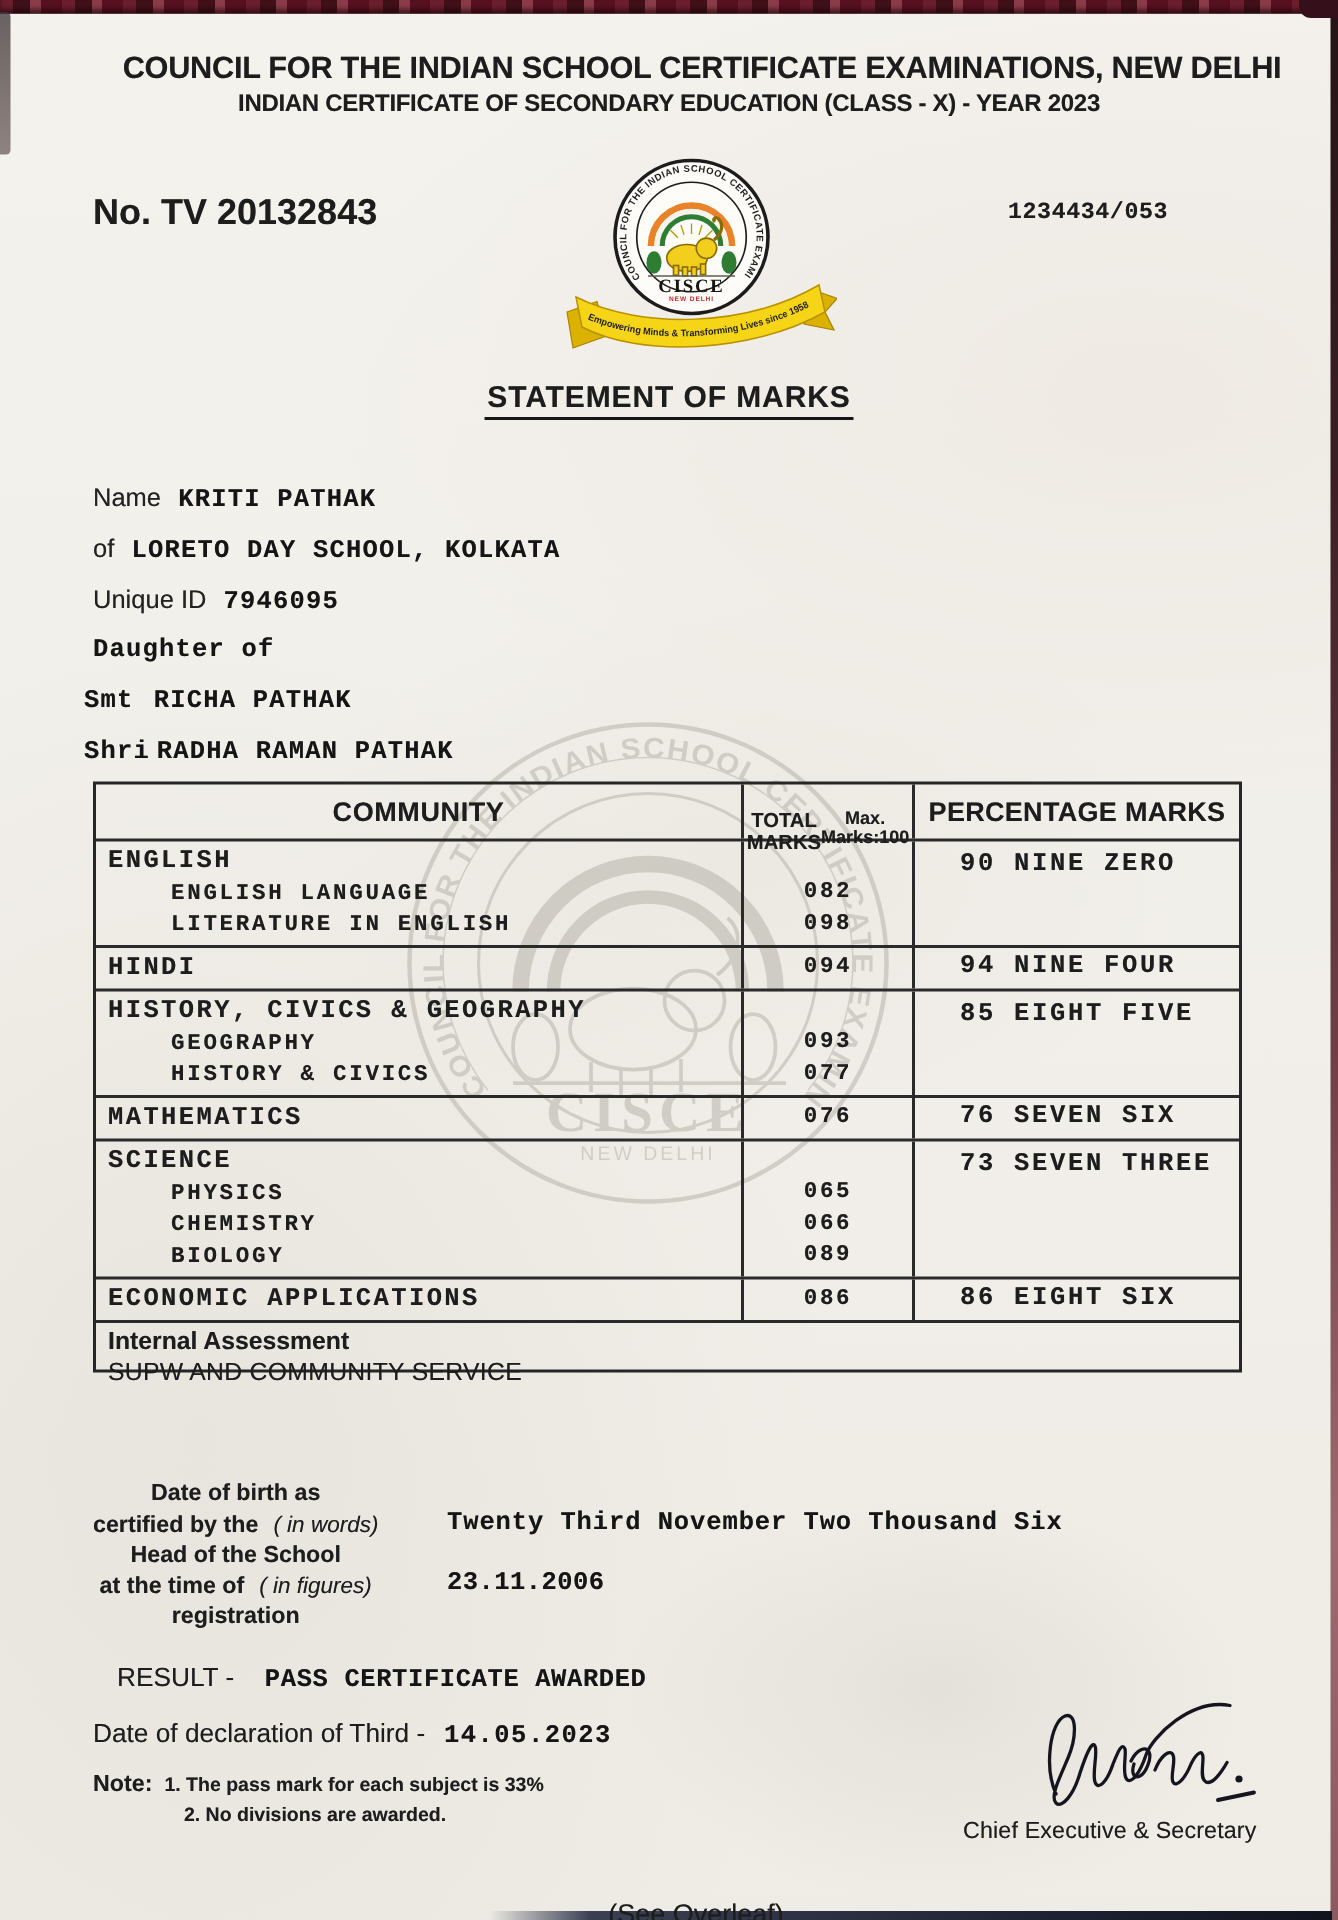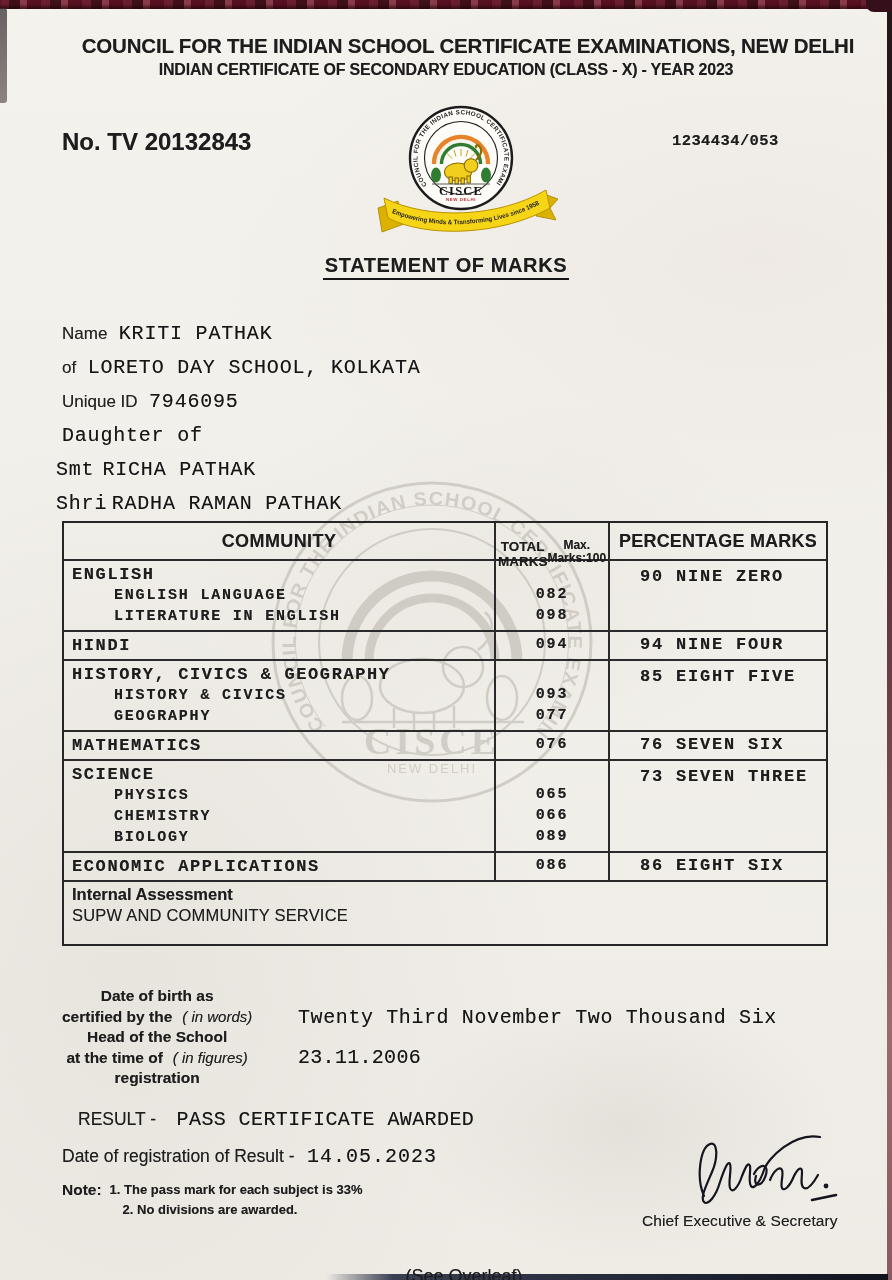--- a/index.html
+++ b/index.html
@@ -34,21 +34,21 @@
   .cert-no { position:absolute; left:62px; top:128px; font-weight:bold; font-size:24px; }
   .serial  { position:absolute; left:672px; top:132px; font-family:"Liberation Mono", monospace; font-weight:bold; font-size:15.5px; letter-spacing:.4px; }
 
   .title-wrap { position:absolute; top:254px; left:0; width:100%; text-align:center; }
   .title-wrap span { display:inline-block; font-weight:bold; font-size:20px; letter-spacing:.6px;
     border-bottom:2.5px solid #161616; padding:0 2px 1px; }
 
   
   .cline { position:absolute; left:62px; white-space:nowrap; }
   .lab { font-size:17px; color:#222; margin-right:7px; }
-  .mono { font-family:"Liberation Mono", monospace; font-weight:normal; font-size:20px; letter-spacing:.8px; color:#151515; }
+  .mono { font-family:"Liberation Mono", monospace; font-weight:bold; font-size:17px; letter-spacing:.8px; color:#151515; }
   .labw { display:inline-block; min-width:42px; }
 
   
   .wm { position:absolute; left:262px; top:472px; opacity:.5; z-index:1; }
 
   
   .mtable { position:absolute; left:62px; top:521px; width:766px; border:2.5px solid #262626; z-index:2; background:transparent; }
   .trow { display:flex; border-top:2px solid #2a2a2a; align-items:stretch; }
   .trow:first-child { border-top:none; }
   .c1 { width:432px; border-right:2px solid #2a2a2a; padding:3px 0; }
@@ -57,21 +57,21 @@
   .thead { height:36px; }
   .thead .c1 { display:flex; align-items:center; justify-content:center; font-weight:bold; font-size:18px; letter-spacing:.4px; padding:0; }
   .thead .c2 { display:flex; flex-direction:row; align-items:flex-start; justify-content:center; padding:16px; }
   .thead .c3 { display:flex; align-items:center; justify-content:center; font-weight:bold; font-size:18px; letter-spacing:.2px; }
   .h2a { font-weight:bold; font-size:13.5px; line-height:15px; }
   .h2b { font-weight:bold; font-size:12px; line-height:13px; }
   .subj { font-family:"Liberation Mono", monospace; font-weight:bold; font-size:17px; letter-spacing:1.6px; line-height:21px; padding-left:8px; white-space:nowrap; }
   .sub  { font-family:"Liberation Mono", monospace; font-weight:bold; font-size:15px; letter-spacing:1.8px; line-height:21px; padding-left:50px; white-space:nowrap; }
   .mk   { font-family:"Liberation Mono", monospace; font-weight:bold; font-size:15px; letter-spacing:1.8px; line-height:21px; }
   .pct  { font-family:"Liberation Mono", monospace; font-weight:bold; font-size:17px; letter-spacing:1.8px; padding:6px 0 0 30px; white-space:nowrap; }
-  .internal { position:relative; height:64px; }
+  .internal { position:relative; height:33px; }
   .int-left { padding:2px 0 0 8px; }
   .int-l1 { font-weight:bold; font-size:16.5px; line-height:21px; }
   .int-l2 { font-size:16.5px; letter-spacing:.2px; line-height:21px; }
   .int-right { position:absolute; left:490px; right:12px; top:2px; text-align:center; }
   .grade-label { font-weight:bold; font-size:16.5px; line-height:21px; }
   .grade-val { font-family:"Liberation Mono", monospace; font-weight:bold; font-size:16px; line-height:21px; letter-spacing:1px; }
 
   
   .dob-labels { position:absolute; left:62px; top:986px; }
   .dob-line { font-weight:bold; font-size:15.5px; line-height:20.5px; white-space:nowrap;text-align:center; }
@@ -256,22 +256,22 @@
           <div class="mk">094</div>
         </div>
       <div class="c3">
           <div class="pct" style="padding-top:3px">94 NINE FOUR</div>
         </div>
     </div>
 
     <div class="trow">
       <div class="c1">
         <div class="subj">HISTORY, CIVICS &amp; GEOGRAPHY</div>
+        <div class="sub">GEOGRAPHY</div>
         <div class="sub">HISTORY &amp; CIVICS</div>
-        <div class="sub">GEOGRAPHY</div>
       </div>
       <div class="c2">
         <div class="mk">&nbsp;</div>
         <div class="mk">093</div>
         <div class="mk">077</div>
       </div>
       <div class="c3">
           <div class="pct">85 EIGHT FIVE</div>
         </div>
     </div>
@@ -334,21 +334,21 @@
     <div class="dob-line"><span>registration</span></div>
   </div>
   <div class="dob-words mono txt">Twenty Third November Two Thousand Six</div>
   <div class="dob-figs mono txt">23.11.2006</div>
 
   <div class="result-line txt">
     <span class="lab2">RESULT -</span>
     <span class="mono">PASS CERTIFICATE AWARDED</span>
   </div>
   <div class="decl-line txt">
-    <span class="lab2">Date of registration of Result -</span>
+    <span class="lab2">Date of declaration of Third -</span>
     <span class="mono">14.05.2023</span>
   </div>
 
   <div class="note txt">
     <div class="note-label">Note:</div>
     <div class="note-items">
       <div class="note-item">1. The pass mark for each subject is 33%</div>
       <div class="note-item">2. No divisions are awarded.</div>
     </div>
   </div>

